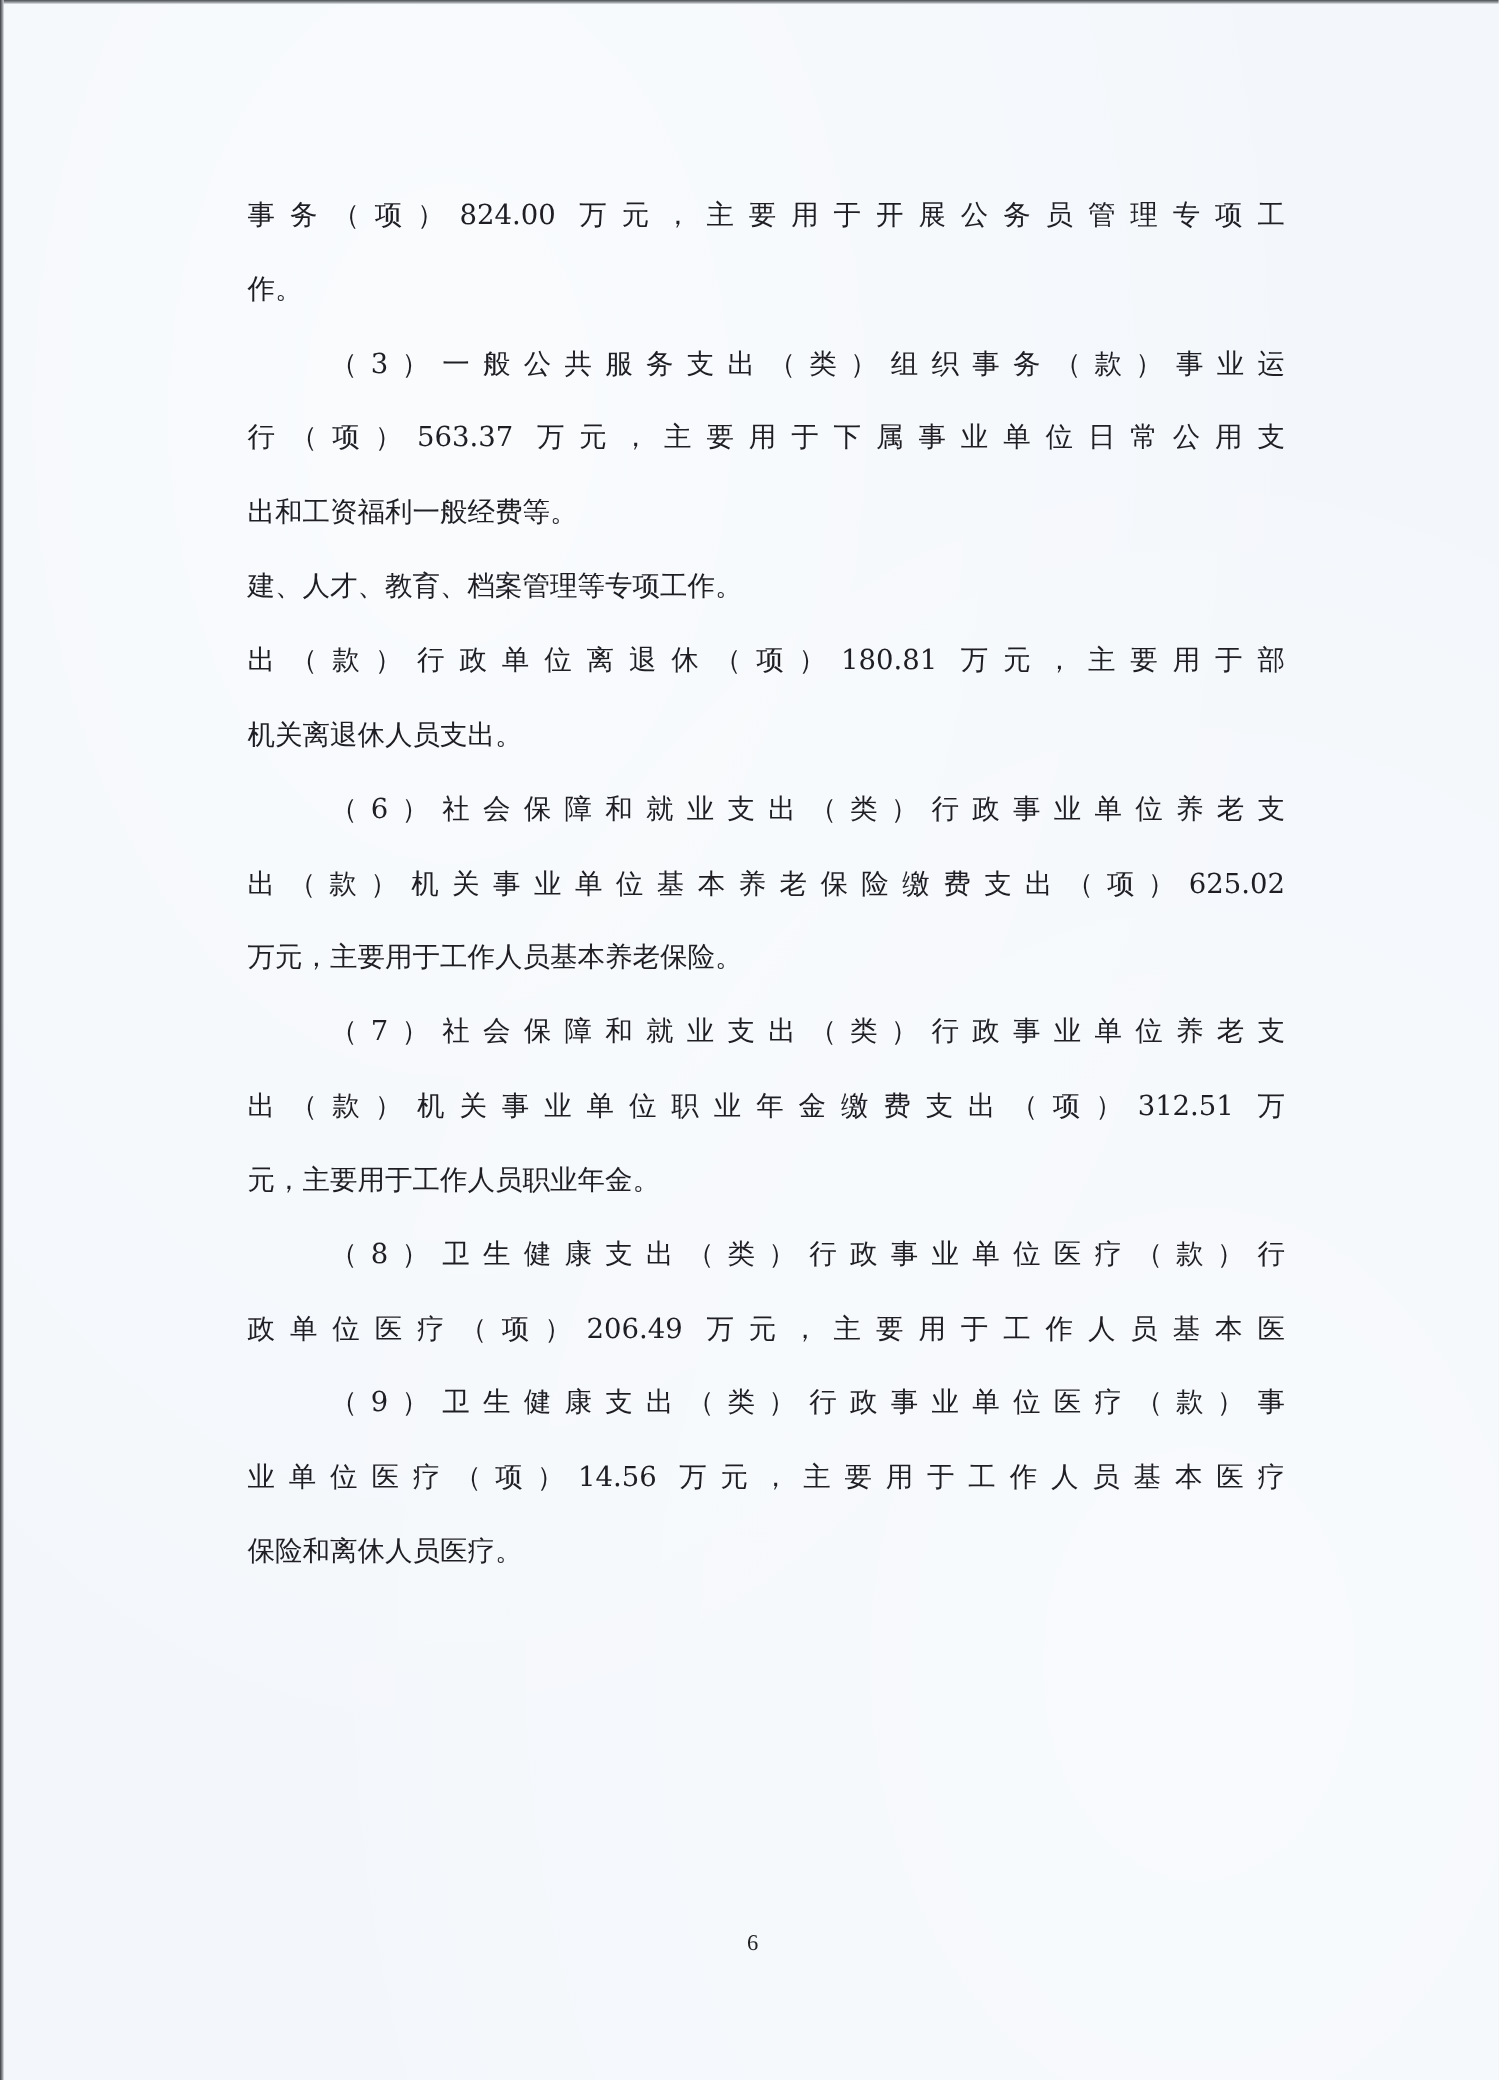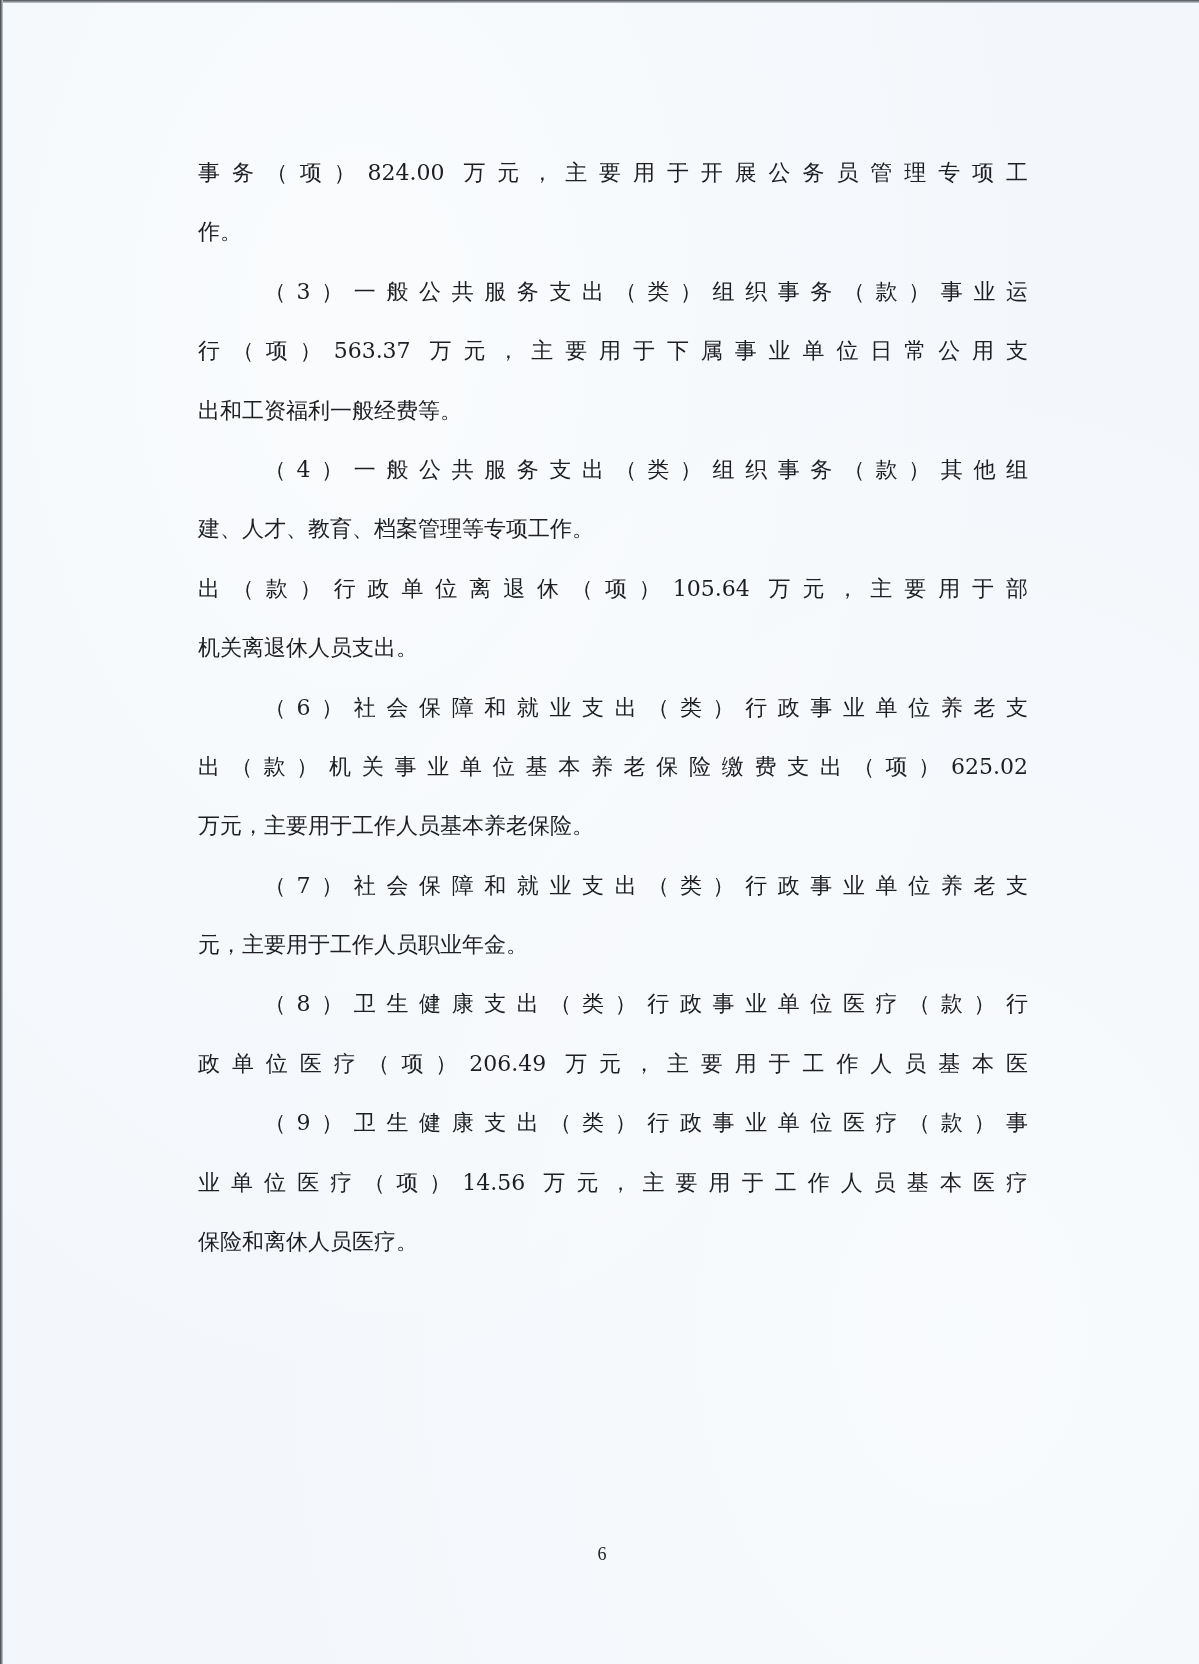--- a/index.html
+++ b/index.html
@@ -72,31 +72,31 @@
 
 <div class="body-text">
 
   <div class="line">事务（项）824.00 万元，主要用于开展公务员管理专项工</div>
   <div class="line last">作。</div>
 
   <div class="line indent">（3）一般公共服务支出（类）组织事务（款）事业运</div>
   <div class="line">行（项）563.37 万元，主要用于下属事业单位日常公用支</div>
   <div class="line last">出和工资福利一般经费等。</div>
 
-  <div class="line indent">（4）一般公共服务支出（类）组织事务（款）其他组</div>
   <div class="line last">建、人才、教育、档案管理等专项工作。</div>
 
-  <div class="line">出（款）行政单位离退休（项）105.64 万元，主要用于部</div>
+  <div class="line">出（款）行政单位离退休（项）180.81 万元，主要用于部</div>
   <div class="line last">机关离退休人员支出。</div>
 
   <div class="line indent">（6）社会保障和就业支出（类）行政事业单位养老支</div>
   <div class="line">出（款）机关事业单位基本养老保险缴费支出（项）625.02</div>
   <div class="line last">万元，主要用于工作人员基本养老保险。</div>
 
   <div class="line indent">（7）社会保障和就业支出（类）行政事业单位养老支</div>
+  <div class="line">出（款）机关事业单位职业年金缴费支出（项）312.51 万</div>
   <div class="line last">元，主要用于工作人员职业年金。</div>
 
   <div class="line indent">（8）卫生健康支出（类）行政事业单位医疗（款）行</div>
   <div class="line">政单位医疗（项）206.49 万元，主要用于工作人员基本医</div>
 
   <div class="line indent">（9）卫生健康支出（类）行政事业单位医疗（款）事</div>
   <div class="line">业单位医疗（项）14.56 万元，主要用于工作人员基本医疗</div>
   <div class="line last">保险和离休人员医疗。</div>
 </div>
 

